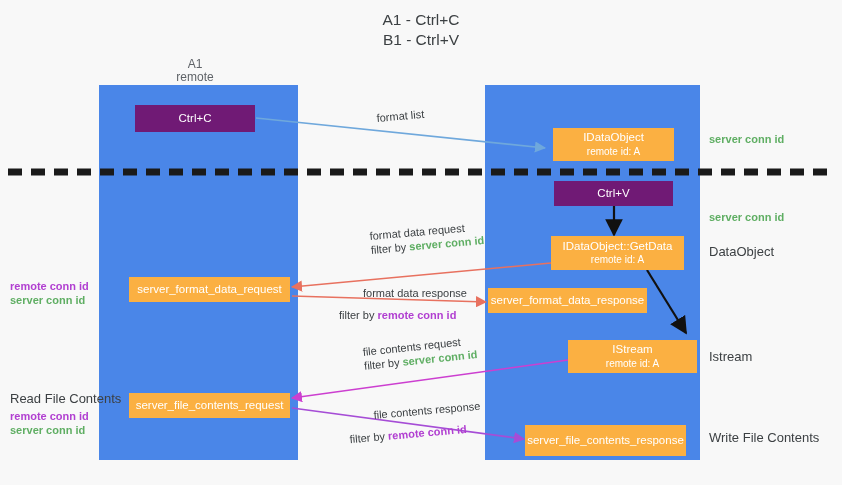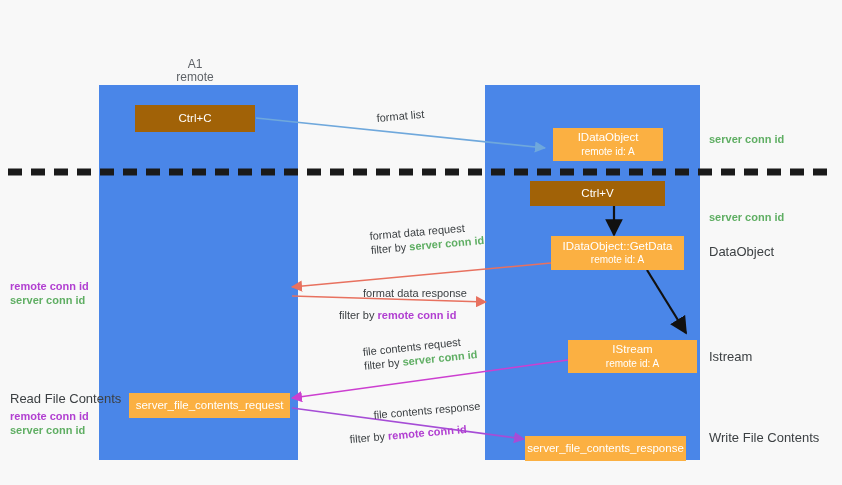--- a/index.html
+++ b/index.html
@@ -53,21 +53,21 @@
     display: flex;
     flex-direction: column;
     align-items: center;
     justify-content: center;
     color: #ffffff;
     font-size: 11.5px;
     line-height: 13.5px;
     text-align: center;
     padding: 2px 4px;
   }
-  .node.green  { background: #a16207; }
+  .node.green  { background: #701a75; }
   .node.orange { background: #fbb042; }
   .node .l2 { font-size: 10px; }
 
   
   .lbl {
     font-size: 11px;
     color: #3c4043;
     line-height: 14px;
     white-space: nowrap;
   }
@@ -89,20 +89,24 @@
     width: 842px;
     height: 485px;
     pointer-events: none;
   }
 </style>
 </head>
 <body>
 
 <div id="stage">
 
+  <div class="abs" id="title">
+    <div>A1 - Ctrl+C</div>
+    <div>B1 - Ctrl+V</div>
+  </div>
 
   <div class="abs lane-header" style="left:130px; top:58px; width:130px;">
     <span class="lh-name">A1</span>
     <span class="lh-sub">remote</span>
   </div>
 
   <div class="abs lane" style="left:99px;  top:85px; width:199px; height:375px;"></div>
   <div class="abs lane" style="left:485px; top:85px; width:215px; height:375px;"></div>
 
   <svg id="edges" viewBox="0 0 842 485">
@@ -138,46 +142,52 @@
 
     <line x1="568" y1="360" x2="292" y2="398" stroke="#cc3fd0" stroke-width="1.6" marker-end="url(#ah-magenta)"></line>
 
     <line x1="292" y1="408" x2="524" y2="439" stroke="#a64dd6" stroke-width="1.6" marker-end="url(#ah-purple)"></line>
   </svg>
 
   <div class="abs node green" style="left:135px; top:105px; width:120px; height:27px;">
     <span>Ctrl+C</span>
   </div>
 
-  <div class="abs node orange" style="left:553px; top:128px; width:110px; height:33px;">
+  <div class="abs node orange" style="left:553px; top:128px; width:121px; height:33px;">
     <span>IDataObject</span>
     <span class="l2">remote id: A</span>
   </div>
 
-  <div class="abs node green" style="left:530px; top:181px; width:135px; height:25px;">
+  <div class="abs node green" style="left:554px; top:181px; width:119px; height:25px;">
     <span>Ctrl+V</span>
   </div>
 
   <div class="abs node orange" style="left:551px; top:236px; width:133px; height:34px;">
     <span>IDataObject::GetData</span>
     <span class="l2">remote id: A</span>
   </div>
 
   <div class="abs node orange" style="left:568px; top:340px; width:129px; height:33px;">
     <span>IStream</span>
     <span class="l2">remote id: A</span>
   </div>
 
-
+  <div class="abs node orange" style="left:129px; top:277px; width:161px; height:25px;">
+    <span>server_format_data_request</span>
+  </div>
+
+  <div class="abs node orange" style="left:488px; top:288px; width:159px; height:25px;">
+    <span>server_format_data_response</span>
+  </div>
 
   <div class="abs node orange" style="left:129px; top:393px; width:161px; height:25px;">
     <span>server_file_contents_request</span>
   </div>
 
-  <div class="abs node orange" style="left:525px; top:425px; width:161px; height:25px;margin-top:11px;">
+  <div class="abs node orange" style="left:525px; top:425px; width:161px; height:31px;">
     <span>server_file_contents_response</span>
   </div>
 
   <div class="abs lbl lbl-rot" style="left:376px; top:111px; transform:rotate(-5deg);">
     <span>format list</span>
   </div>
 
   <div class="abs lbl-rot" style="left:369px; top:229px; transform:rotate(-5deg);">
     <div class="lbl">format data request</div>
     <div class="lbl">

